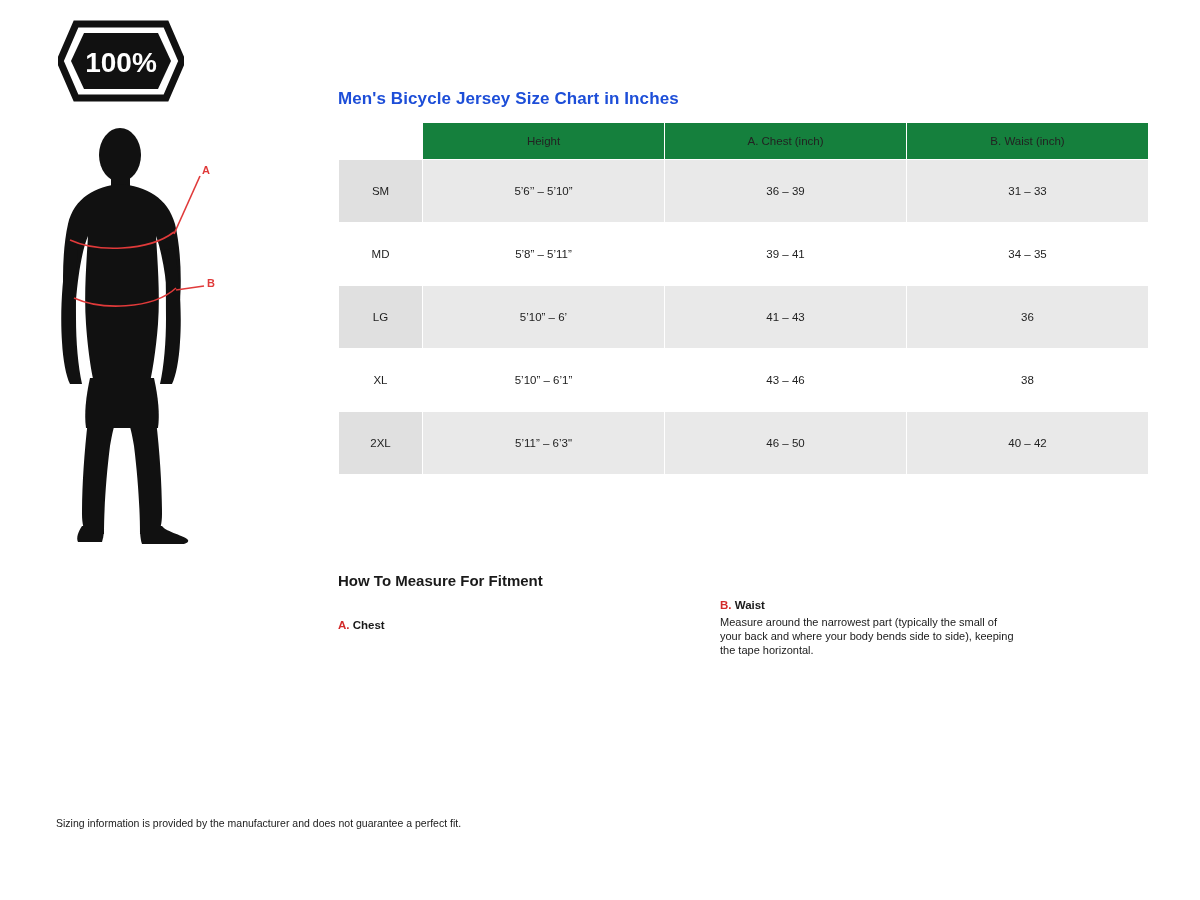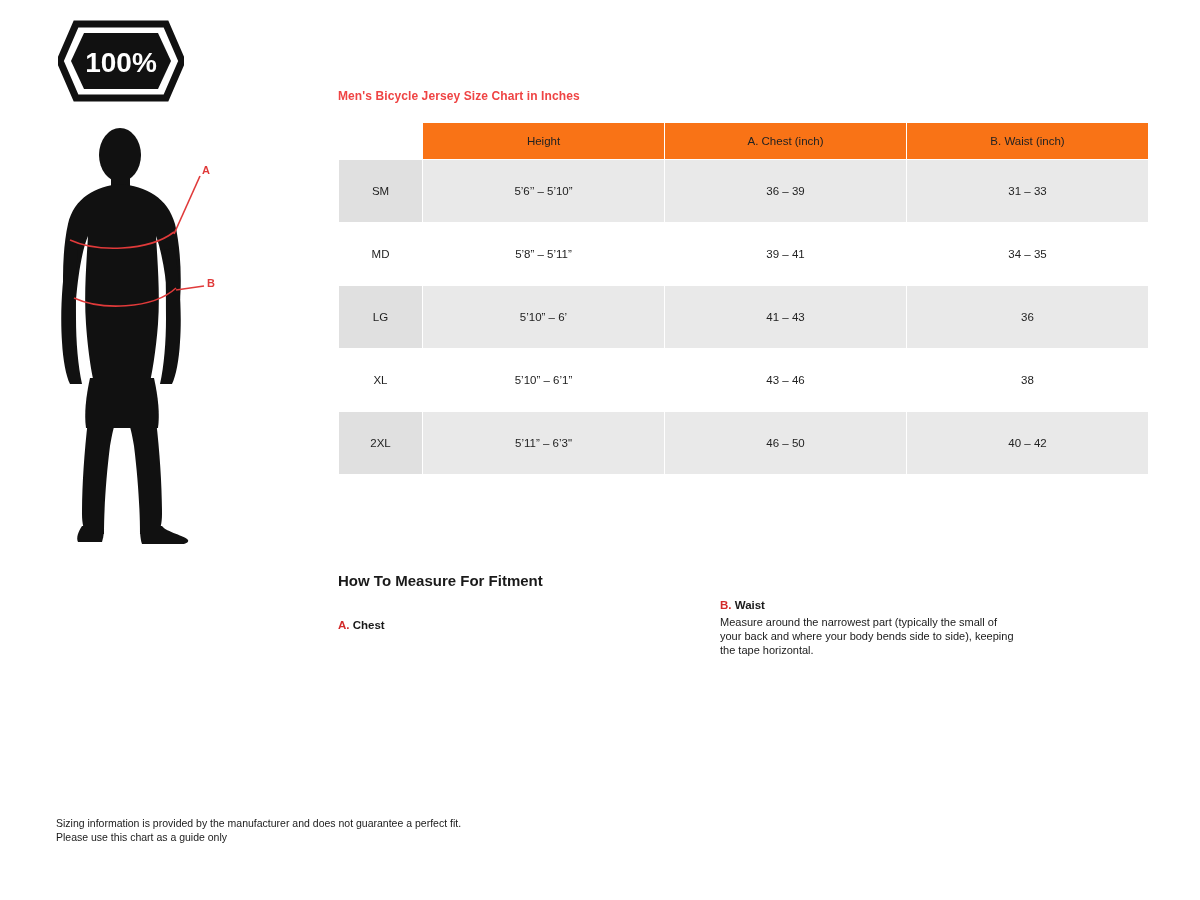--- a/index.html
+++ b/index.html
@@ -34,24 +34,24 @@
     width: 240px;
     height: 430px;
   }
   .figure-wrap svg { display: block; }
 
   
   .chart-title {
     position: absolute;
     left: 338px;
     top: 89px;
-    font-size: 12px;
+    font-size: 17px;
     font-weight: bold;
     letter-spacing: 0.1px;
-    color: #ef4444;
+    color: #1d4ed8;
   }
 
   
   .size-table {
     position: absolute;
     left: 338px;
     top: 122px;
     width: 806px;
     border-collapse: collapse;
     table-layout: fixed;
@@ -61,21 +61,21 @@
     text-align: center;
     font-size: 11.5px;
     font-weight: normal;
     color: #222;
     padding: 0;
     height: 62px;
     vertical-align: middle;
   }
   .size-table thead th {
     height: 36px;
-    background: #f97316;
+    background: #15803d;
     font-weight: normal;
     font-size: 11.5px;
   }
   .size-table thead th.corner {
     background: #ffffff;
     border-color: #ffffff;
   }
   .col-size  { width: 83px; }
   .col-h     { width: 241px; }
   .col-c     { width: 241px; }
@@ -246,14 +246,13 @@
 <div class="measure-block measure-b">
   <div class="measure-head">
     <span class="measure-letter">B.</span>
     <span>Waist</span>
   </div>
   <div class="measure-body">Measure around the narrowest part (typically the small of your back and where your body bends side to side), keeping the tape horizontal.</div>
 </div>
 
 <div class="footer">
   <div>Sizing information is provided by the manufacturer and does not guarantee a perfect fit.</div>
-  <div>Please use this chart as a guide only</div>
 </div>
 
 </body></html>

